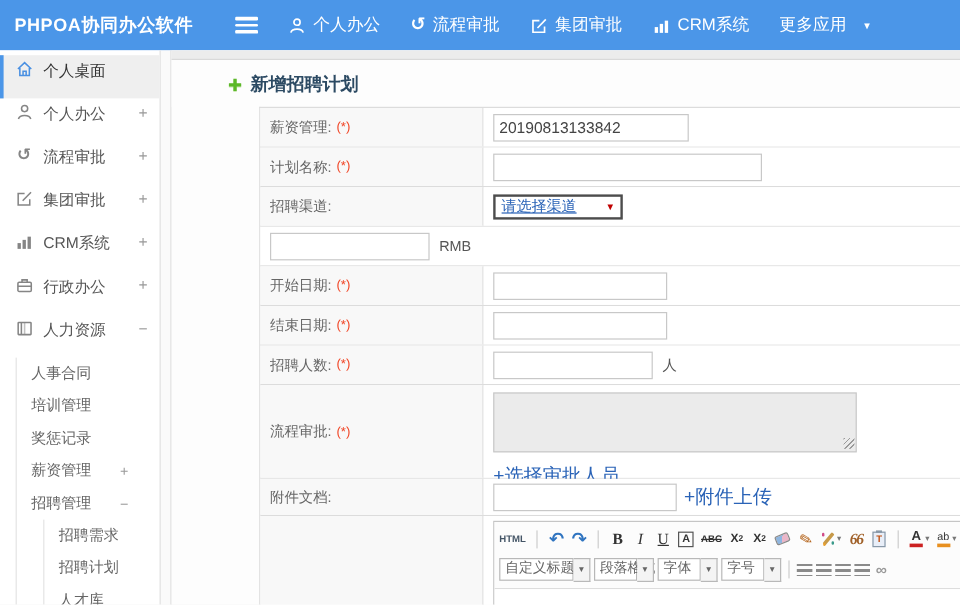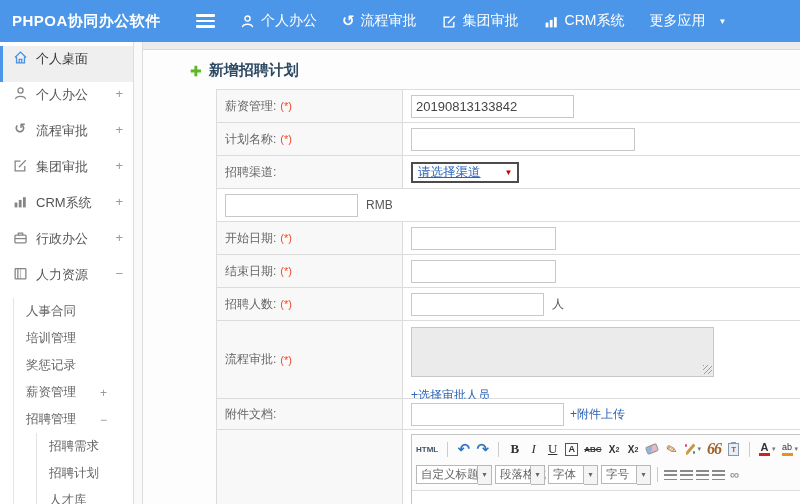--- a/index.html
+++ b/index.html
@@ -43,21 +43,21 @@
   .ftable{ margin-left:73px; width:690px; border-top:1px solid #dcdcdc; border-left:1px solid #dcdcdc; font-size:12px; background:#fff;}
   .frow{ display:flex; border-bottom:1px solid #dcdcdc; }
   .fl{ width:186px; flex-shrink:0; background:#f8f8f8; border-right:1px solid #dcdcdc;
        display:flex; align-items:center; padding-left:8px; color:#666; }
   .fv{ flex:1; min-width:0; display:flex; align-items:center; padding-left:8px; gap:6px; background:#fff;}
   .h33{ height:33px; } .h31{ height:31px; }
   .req{ color:#f1492a; margin-left:4px; font-size:11px; }
   .txt{ height:23px; border:1px solid #c8c8c8; padding:0 4px; font-size:13px; color:#444; background:#fff; font-family:inherit;}
   .w163{width:163px} .w224{width:224px} .w133{width:133px} .w145{width:145px} .w153{width:153px}
   .unit{ color:#555; font-size:12px; margin-left:2px;}
-  .flink{ color:#2a63b7; text-decoration:none; font-size:12px; cursor:pointer;text-align:right;}
+  .flink{ color:#2a63b7; text-decoration:none; font-size:16px; cursor:pointer;text-align:right;}
   .select-box{ height:21px; border:2px solid #4c4c4c; background:#fff; display:inline-flex; align-items:center; padding:0 5px; gap:24px; cursor:pointer;}
   .select-text{ color:#2a63b7; text-decoration:underline; font-size:12.5px; }
   .select-caret{ color:#c00000; font-size:8px; }
   .appr-cell{ flex-direction:column; align-items:flex-start; justify-content:flex-start; padding-top:6px; padding-bottom:4px; }
   .ta-wrap{ position:relative; }
   .appr-ta{ width:303px; height:50px; background:#ebebeb; border:1px solid #c8c8c8; resize:none; display:block;}
   .ta-wrap::after{ content:""; position:absolute; right:2px; bottom:3px; width:9px; height:9px;
       background:repeating-linear-gradient(135deg,#9a9a9a 0 1px,transparent 1px 3.2px); }
   .appr-link{ margin-top:4px; }
   
@@ -76,21 +76,21 @@
   .u{ font-family:"Liberation Serif",serif; text-decoration:underline; font-size:13px;}
   .abox{ border:1px solid #555; font-size:9px; line-height:11px; padding:0 2px; font-weight:bold;}
   .strike{ text-decoration:line-through; font-size:8px; font-weight:bold; }
   .supsub{ font-size:10px; font-weight:bold; }
   .supsub sup,.supsub sub{ font-size:7px; }
   .eraser{ width:12px; height:8px; background:linear-gradient(120deg,#8fb6e0 48%,#eab6c8 48%); border:1px solid #8a8a8a; border-radius:2px; transform:rotate(-22deg);}
   .broom{ color:#b5651d; font-size:13px; transform:rotate(-15deg); }
   .wand{ width:12px; height:12px; position:relative; }
   .wand::before{ content:""; position:absolute; left:5px; top:0; width:3px; height:12px; background:#c79a4a; transform:rotate(40deg); border-radius:1px;}
   .wand::after{ content:""; position:absolute; left:1px; top:1px; width:2.5px; height:2.5px; border-radius:50%; background:#d04a88; box-shadow:8px 7px 0 #3a9a8a, 1px 8px 0 #e8a030;}
-  .quote{ font-family:"Liberation Serif",serif; font-style:italic; font-weight:bold; color:#a06028; font-size:16px; letter-spacing:-1px;}
+  .quote{ font-family:"Liberation Serif",serif; font-style:italic; font-weight:bold; color:#a06028; font-size:13px; letter-spacing:-1px;}
   .clip{ width:11px; height:13px; border:1px solid #8898a8; background:#e8eef8; display:flex; align-items:center; justify-content:center; font-size:8px; font-weight:bold; color:#c05010; position:relative;}
   .clip::before{ content:""; position:absolute; top:-2px; left:2px; right:2px; height:2px; background:#8898a8;}
   .colA{ display:flex; flex-direction:column; align-items:center; line-height:10px; font-size:11px; font-weight:bold;}
   .colA .bar{ width:11px; height:3px; background:#cc2222; margin-top:1px;}
   .colab{ display:flex; flex-direction:column; align-items:center; line-height:9px; font-size:9px; font-weight:normal;}
   .colab .bar{ width:11px; height:3px; background:#e89020; margin-top:1px;}
   .mini-caret{ font-size:7px; color:#777; margin-left:2px; }
   .eddrop{ display:inline-flex; flex-shrink:0; cursor:pointer;}
   .eddrop .box{ border:1px solid #b8b8b8; height:19px; line-height:17px; padding:0 4px; font-size:11.5px; color:#666; background:#fff;}
   .eddrop .db{ border:1px solid #b8b8b8; border-left:none; width:14px; text-align:center; color:#666; font-size:8px; line-height:18px; background:#f4f4f4;}

